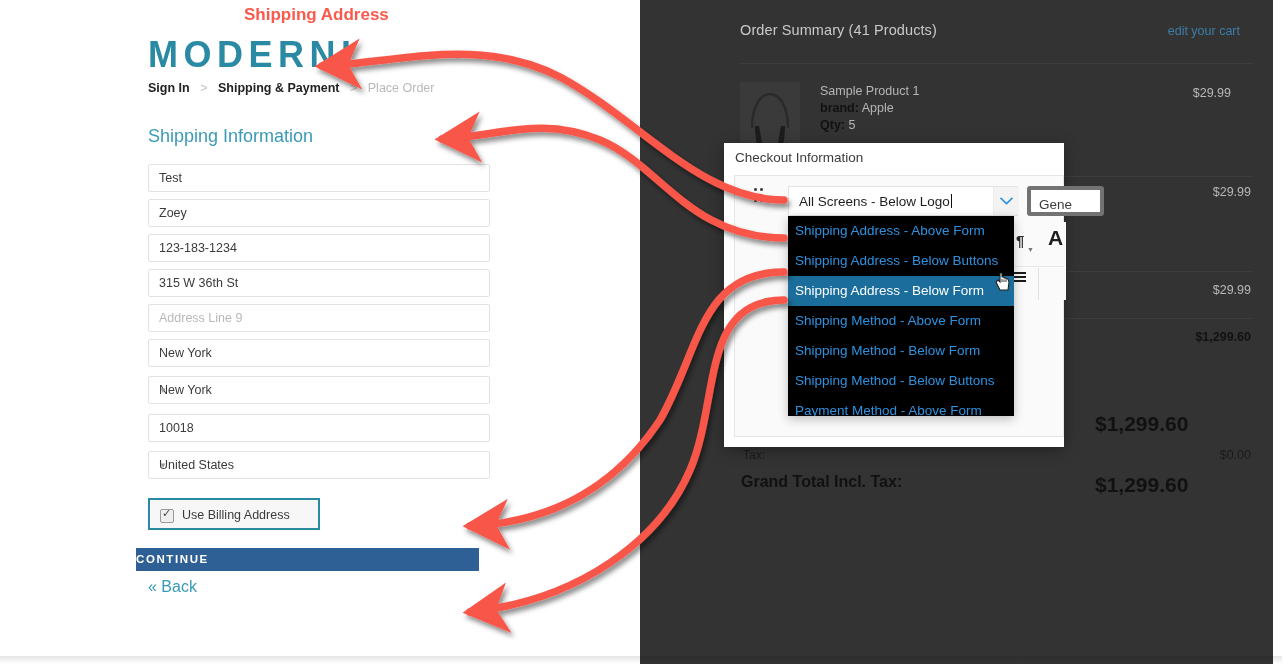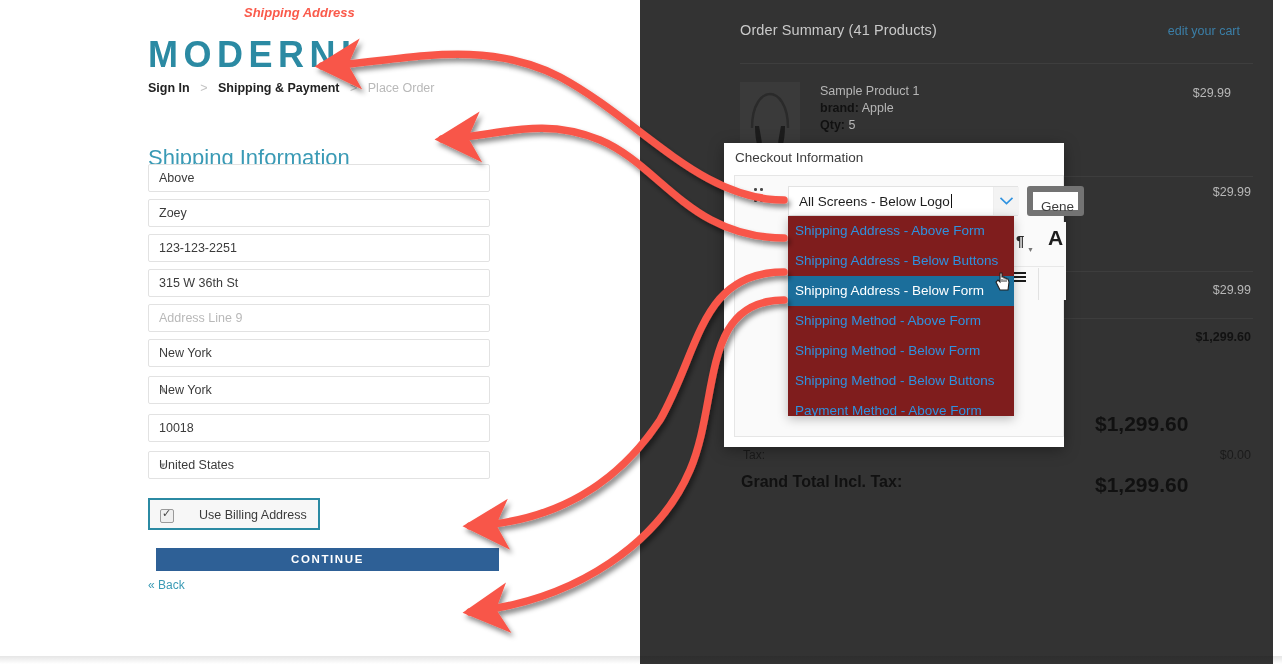--- a/index.html
+++ b/index.html
@@ -32,66 +32,66 @@
 
   .row-sep{position:absolute;left:100px;height:1px;background:#3d3d3d;width:513px;}
   .price-float{position:absolute;right:22px;font-size:12.5px;color:#b8b8b8;}
   .price-bold{position:absolute;right:22px;font-size:12.5px;color:#121212;font-weight:bold;}
 
   .tot-label{position:absolute;font-size:12px;color:#1b1b1b;}
   .tot-big{position:absolute;font-size:21px;color:#111;font-weight:bold;}
   .gt-label{position:absolute;font-size:16px;color:#111;font-weight:bold;}
 
   
-  .anno-title{position:absolute;left:244px;top:5px;font-size:13px;font-weight:bold;color:#fa5a4b;font-style:italic;}
+  .anno-title{position:absolute;left:244px;top:5px;font-size:17px;font-weight:bold;color:#fa5a4b;}
   .brand{position:absolute;left:148px;top:34px;font-size:36px;font-weight:bold;letter-spacing:5.5px;color:#2b8aa3;}
   .crumbs{position:absolute;left:148px;top:81px;font-size:12.5px;}
   .crumbs .c-on{font-weight:bold;color:#222;}
   .crumbs .c-sep{color:#c2c2c2;margin:0 7px;font-weight:normal;}
   .crumbs .c-off{color:#b9b9b9;}
-  .sec-title{position:absolute;left:148px;top:126px;font-size:22px;color:#3a9ab5;font-weight:400;margin-top:19px;}
+  .sec-title{position:absolute;left:148px;top:126px;font-size:18px;color:#3a9ab5;font-weight:400;}
 
   .fld{position:absolute;left:148px;width:342px;height:28px;border:1px solid #e2e2e2;background:#fff;
        border-radius:2px;box-sizing:border-box;}
   .fld span{position:absolute;left:10px;top:6px;font-size:12.5px;color:#3b3b3b;}
   .fld span.ph{color:#b9b9b9;}
   .fld .caret{position:absolute;right:9px;top:9px;font-size:8px;color:#999;}
 
   .chk-wrap{position:absolute;left:148px;top:498px;width:172px;height:32px;border:2px solid #2b8aa3;
       background:#f7f7f7;box-sizing:border-box;}
   .chk-box{position:absolute;left:10px;top:9px;width:12px;height:12px;border:1px solid #9a9a9a;
       background:#efefef;border-radius:2px;}
   .chk-tick{position:absolute;left:1px;top:-3px;font-size:11px;color:#444;}
-  .chk-lbl{position:absolute;left:32px;top:8px;font-size:12.5px;color:#3b3b3b;margin-left:17px;}
-
-  .btn-cont{position:absolute;left:156px;top:548px;width:343px;height:23px;background:#2e6096;
-      color:#fff;font-size:11.5px;font-weight:bold;letter-spacing:1.6px;text-align:center;line-height:23px;}
-  .back-lnk{position:absolute;left:148px;top:578px;font-size:12px;color:#3a9ab5;}
+  .chk-lbl{position:absolute;left:32px;top:8px;font-size:12.5px;color:#3b3b3b;}
+
+  .btn-cont{position:absolute;left:136px;top:548px;width:343px;height:23px;background:#2e6096;
+      color:#fff;font-size:11.5px;font-weight:bold;letter-spacing:1.6px;line-height:23px;}
+  .back-lnk{position:absolute;left:148px;top:578px;font-size:16px;color:#3a9ab5;}
 
   
   .modal{position:absolute;left:724px;top:143px;width:340px;height:304px;background:#fff;
       box-shadow:0 3px 14px rgba(0,0,0,.35);}
   .modal-title{position:absolute;left:11px;top:7px;font-size:13.5px;color:#3c3c3c;}
   .modal-body{position:absolute;left:10px;top:32px;width:330px;height:262px;background:#fafafa;
       border:1px solid #e6e6e6;box-sizing:border-box;}
   .grip{position:absolute;left:754px;top:188px;width:9px;height:16px;}
   .grip i{position:absolute;width:2.5px;height:2.5px;background:#4a4a4a;border-radius:50%;}
 
   .combo{position:absolute;left:788px;top:186px;width:230px;height:30px;background:#fff;
       border:1px solid #e3e3e3;box-sizing:border-box;}
   .combo-val{position:absolute;left:10px;top:7px;font-size:13.5px;color:#1d1d1d;}
   .combo-car{position:absolute;left:204px;top:0;width:25px;height:28px;background:#f3f3f3;border-left:1px solid #eee;}
   .combo-car svg{position:absolute;left:5px;top:9px;}
   .txtcaret{display:inline-block;width:1px;height:14px;background:#111;vertical-align:-2px;margin-left:1px;}
 
-  .combo2{position:absolute;left:1027px;top:186px;width:57px;height:30px;background:#fff;
-      border:6px solid #737373;box-sizing:border-box;border-radius:3px;}
+  .combo2{position:absolute;left:1027px;top:186px;width:77px;height:30px;background:#fff;
+      border:4px solid #737373;box-sizing:border-box;border-radius:3px;}
   .combo2 span{position:absolute;left:8px;top:7px;font-size:13.5px;color:#3c3c3c;}
 
-  .dd{position:absolute;left:788px;top:216px;width:226px;height:200px;background:#7f1d1d;
+  .dd{position:absolute;left:788px;top:216px;width:226px;height:200px;background:#000000;
       box-shadow:0 3px 10px rgba(0,0,0,.25);overflow:hidden;}
   .dd-item{position:relative;height:30px;line-height:30px;padding-left:7px;font-size:13.5px;color:#2e92e0;
       white-space:nowrap;}
   .dd-item.sel{background:#1b6e9b;color:#fff;}
 
   
   .tb{position:absolute;left:1014px;top:222px;width:52px;height:78px;background:#fafafa;}
   .tb-pil{position:absolute;left:1016px;top:232px;font-size:15px;font-weight:bold;color:#2b2b2b;}
   .tb-car{position:absolute;left:1027px;top:246px;font-size:7px;color:#777;}
   .tb-A{position:absolute;left:1048px;top:226px;font-size:21px;font-weight:bold;color:#1d1d1d;}
@@ -158,27 +158,27 @@
     <span class="c-on">Sign In</span>
     <span class="c-sep">&gt;</span>
     <span class="c-on">Shipping &amp; Payment</span>
     <span class="c-sep">&gt;</span>
     <span class="c-off">Place Order</span>
   </div>
 
   <div class="sec-title">Shipping Information</div>
 
   <div class="fld" style="top:164px">
-      <span>Above</span>
+      <span>Test</span>
     </div>
   <div class="fld" style="top:199px">
       <span>Zoey</span>
     </div>
   <div class="fld" style="top:234px">
-      <span>123-123-2251</span>
+      <span>123-183-1234</span>
     </div>
   <div class="fld" style="top:269px">
       <span>315 W 36th St</span>
     </div>
   <div class="fld" style="top:304px">
       <span class="ph">Address Line 9</span>
     </div>
   <div class="fld" style="top:339px">
       <span>New York</span>
     </div>

